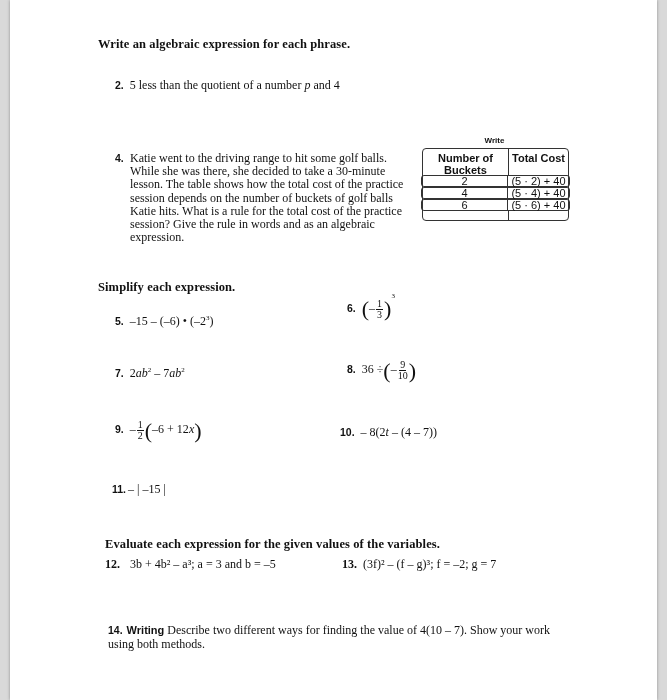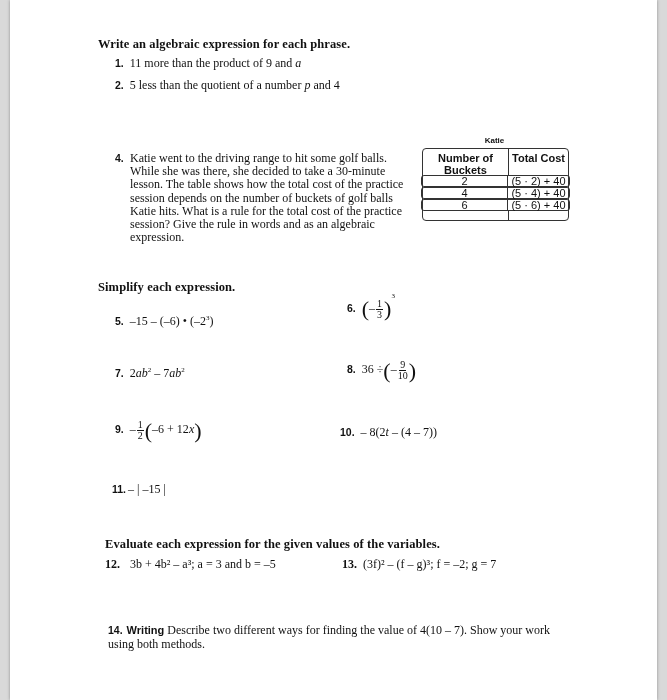--- a/index.html
+++ b/index.html
@@ -40,33 +40,30 @@
   .writing { font-family: "Liberation Sans", sans-serif; font-weight: bold; font-size: 11px; }
   .p14 { font-size: 12px; line-height: 14px; width: 470px; }
 </style>
 </head>
 <body>
 
 <div class="page">
 
   <div class="abs heading" style="left:88px; top:37px;">Write an algebraic expression for each phrase.</div>
 
-  <div class="abs item" style="left:105px; top:56px;">
-    <span class="num">1.</span><span>11 more than the product of 9 and </span><i>a</i>
-  </div>
   <div class="abs item" style="left:105px; top:78px;">
     <span class="num">2.</span><span>5 less than the quotient of a number </span><i>p</i><span> and 4</span>
   </div>
 
   <div class="abs p4" style="left:105px; top:152px;">
     <span class="num">4.</span>
     <span class="body">Katie went to the driving range to hit some golf balls. While she was there, she decided to take a 30-minute lesson. The table shows how the total cost of the practice session depends on the number of buckets of golf balls Katie hits. What is a rule for the total cost of the practice session? Give the rule in words and as an algebraic expression.</span>
   </div>
 
-  <div class="abs golf-title" style="left:412px; top:136px;">Katie</div>
+  <div class="abs golf-title" style="left:412px; top:136px;">Write</div>
   <div class="abs golf-table" style="left:412px; top:148px;">
     <div class="golf-head">
       <div class="c1">Number of Buckets</div>
       <div class="c2">Total Cost</div>
     </div>
     <div class="golf-row">
       <div class="c1">2</div>
       <div class="c2">(5 · 2) + 40</div>
     </div>
     <div class="golf-row">

